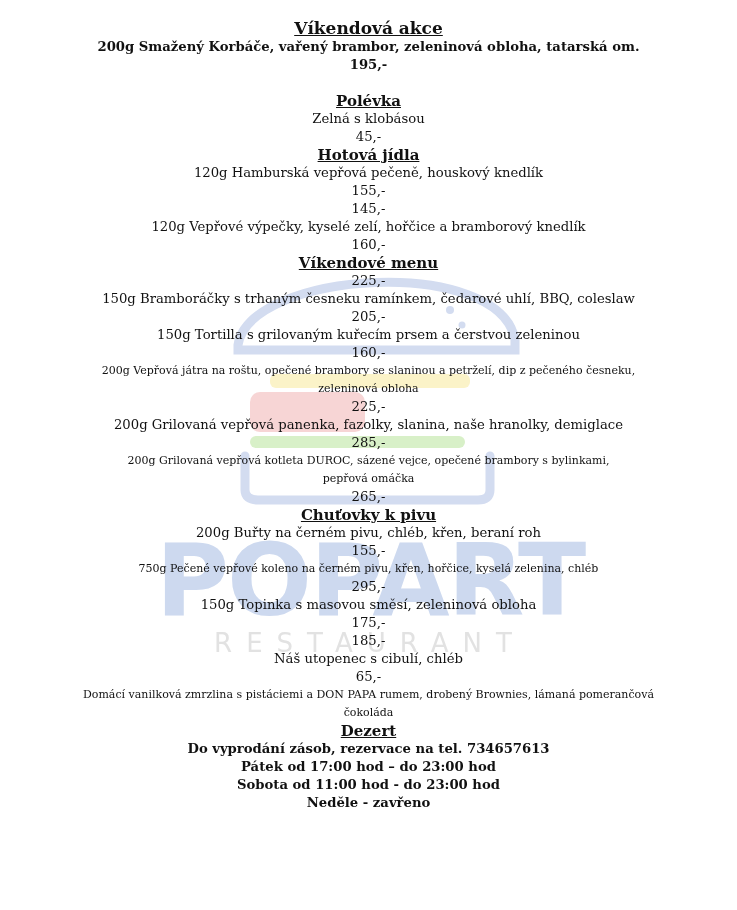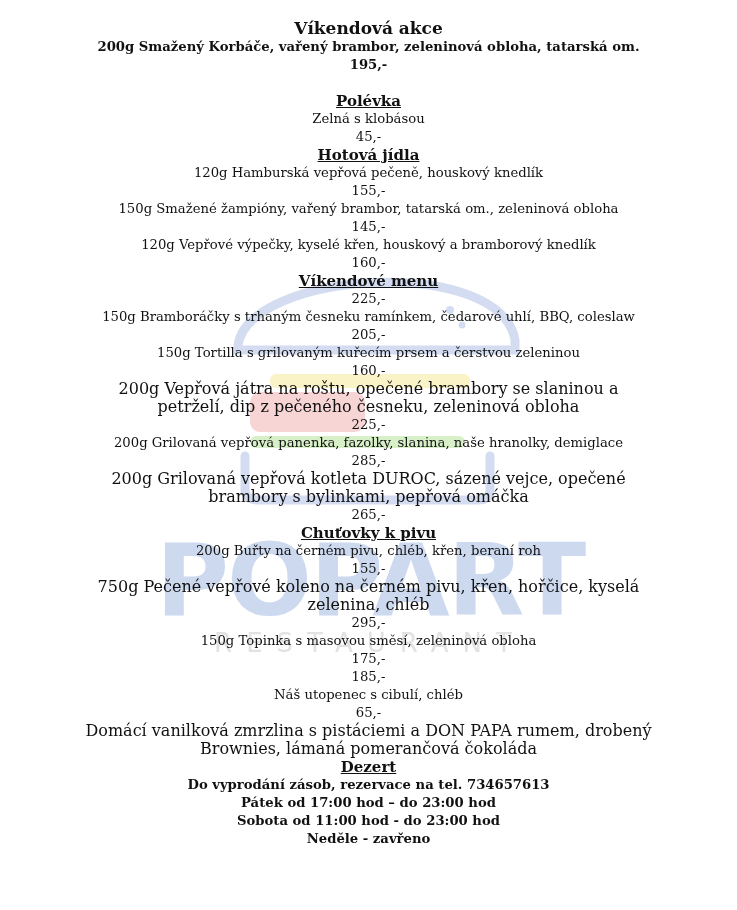--- a/index.html
+++ b/index.html
@@ -9,25 +9,25 @@
       width: 737px;
       height: 910px;
       font-family: "DejaVu Serif", "Liberation Serif", serif;
       color: #111111;
       text-align: center;
     }
     .watermark { position: absolute; left: 0; top: 0; width: 737px; height: 910px; z-index: 0; pointer-events: none; }
     .content { position: absolute; left: 0; top: 18px; width: 737px; z-index: 1; }
     .line { font-size: 13.2px; line-height: 18px; height: 18px; white-space: nowrap; }
     .line.wrap { white-space: normal; height: auto; }
-    .title { font-size: 17px; font-weight: bold; line-height: 20px; height: 20px; }
+    .title { font-size: 17px; font-weight: bold; text-decoration: underline; line-height: 20px; height: 20px; }
     .bold { font-weight: bold; font-size: 13.2px; }
     .heading { font-weight: bold; text-decoration: underline; font-size: 15px; }
     .gap { height: 18px; }
-    .item-text { display: block; width: 580px; margin: 0 auto; font-size: 16px; line-height: 18px; }
+    .item-text { display: block; width: 580px; margin: 0 auto; font-size: 11px; line-height: 18px; }
   </style>
 </head>
 <body>
 
 <div class="page">
 
   <svg class="watermark" viewBox="0 0 737 910" xmlns="http://www.w3.org/2000/svg">
 
     <path d="M238 345 C250 270, 500 255, 515 340 L515 350 L238 350 Z" fill="none" stroke="#d3dcf0" stroke-width="9" stroke-linecap="round"></path>
     <circle cx="450" cy="310" r="4" fill="#d3dcf0"></circle>
@@ -53,23 +53,22 @@
     <div class="line bold">195,-</div>
     <div class="gap"></div>
 
     <div class="line heading">Polévka</div>
     <div class="line">Zelná s klobásou</div>
     <div class="line">45,-</div>
 
     <div class="line heading">Hotová jídla</div>
     <div class="line">120g Hamburská vepřová pečeně, houskový knedlík</div>
     <div class="line">155,-</div>
-    <div class="line">150g Smažené žampióny, vařený brambor, tatarská om., zeleninová obloha</div>
     <div class="line">145,-</div>
-    <div class="line">120g Vepřové výpečky, kyselé křen, houskový a bramborový knedlík</div>
+    <div class="line">120g Vepřové výpečky, kyselé zelí, hořčice a bramborový knedlík</div>
     <div class="line">160,-</div>
 
     <div class="line heading">Víkendové menu</div>
     <div class="line">225,-</div>
     <div class="line">150g Bramboráčky s trhaným česneku ramínkem, čedarové uhlí, BBQ, coleslaw</div>
     <div class="line">205,-</div>
     <div class="line">150g Tortilla s grilovaným kuřecím prsem a čerstvou zeleninou</div>
     <div class="line">160,-</div>
     <div class="line wrap">
         <span class="item-text" style="width:560px">200g Vepřová játra na roštu, opečené brambory se slaninou a petrželí, dip z pečeného česneku, zeleninová obloha</span>

